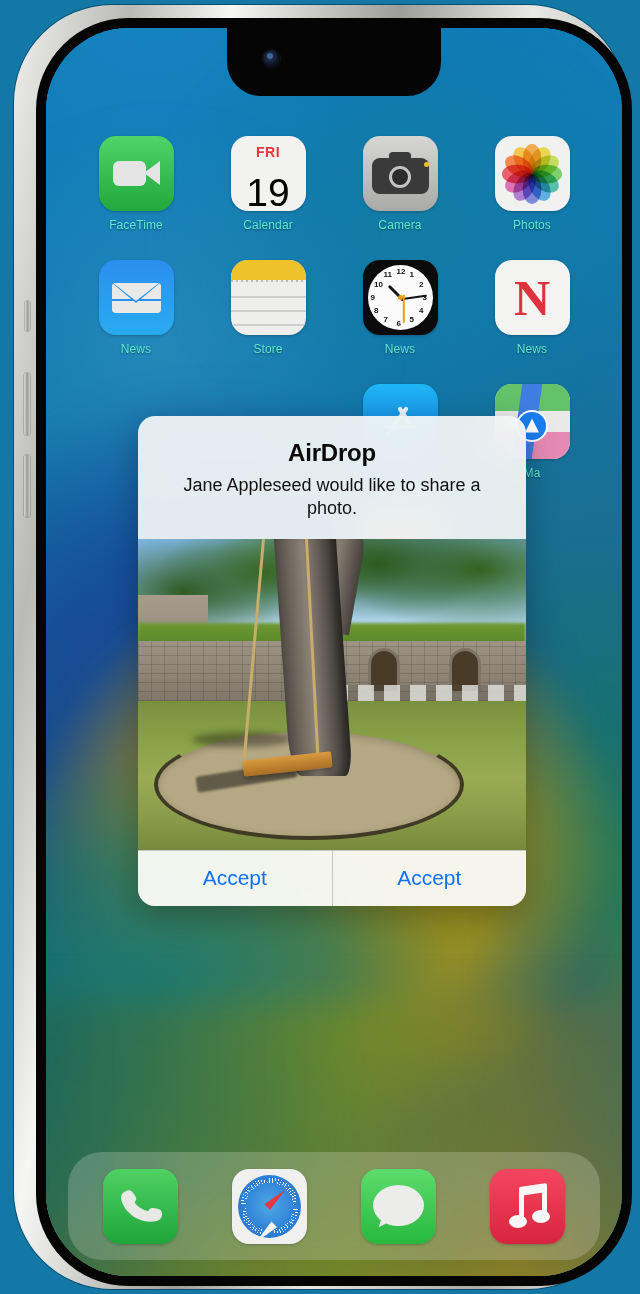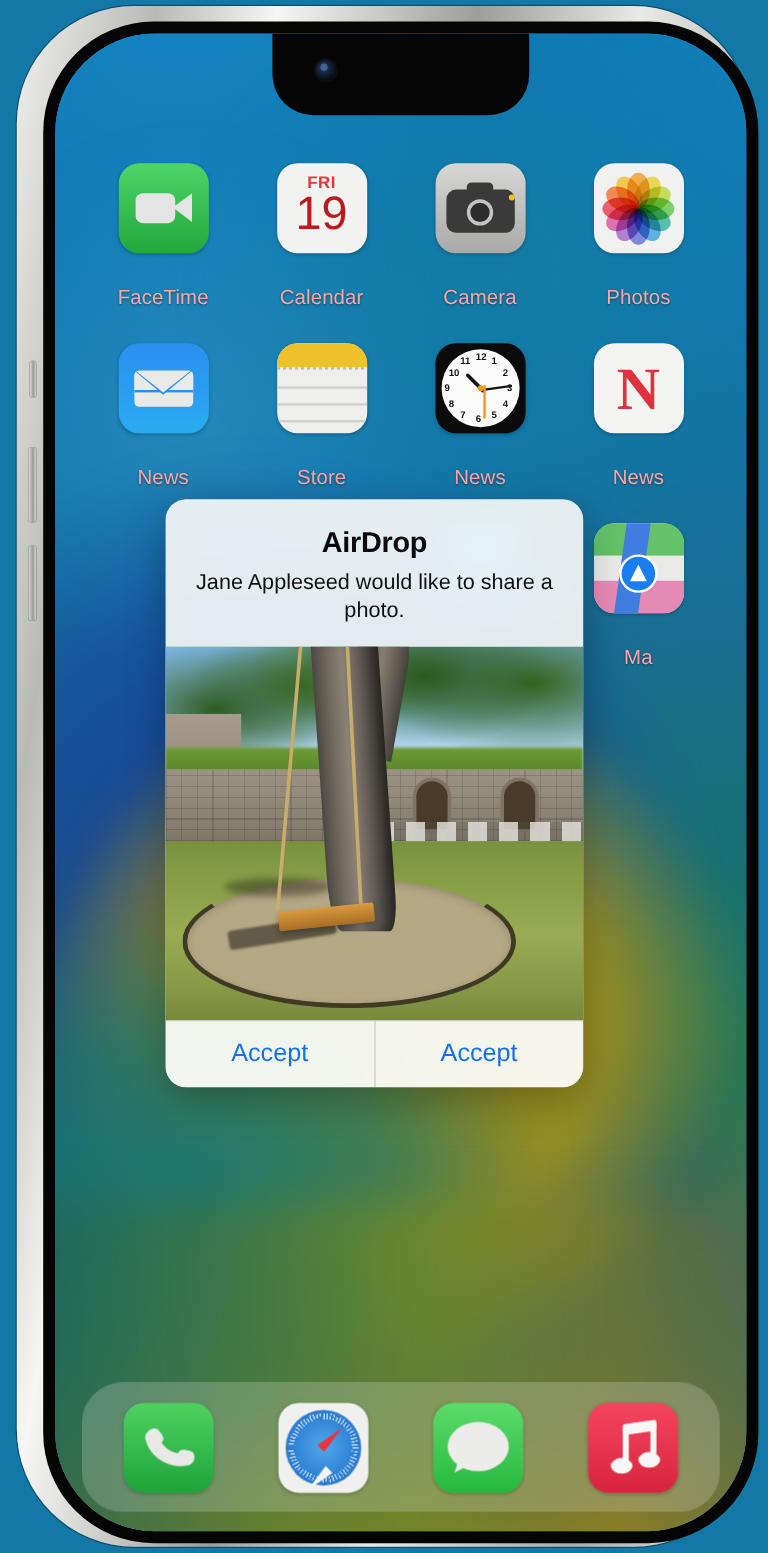--- a/index.html
+++ b/index.html
@@ -95,33 +95,33 @@
     background:#fff; border-radius:0 2px 2px 0; opacity:.8; }
   .batt i{ position:absolute; left:1.5px; top:1.5px; bottom:1.5px; width:22px; background:#fff; border-radius:2.5px; }
 
   
   .grid{ position:absolute; left:0; right:0; top:108px; z-index:10;
     display:grid; grid-template-columns:repeat(4,1fr); row-gap:28px;
     padding:0 24px; }
   .app{ display:flex; flex-direction:column; align-items:center; gap:7px; }
   .ic{ width:75px; height:75px; border-radius:17px; position:relative; overflow:hidden;
        box-shadow:0 1px 3px rgba(0,0,0,.22); }
-  .lbl{ font-size:17px; color:#fca5a5; text-shadow:0 1px 2px rgba(0,0,0,.45); letter-spacing:.1px;margin-top:20px; }
+  .lbl{ font-size:12px; color:#5eead4; text-shadow:0 1px 2px rgba(0,0,0,.45); letter-spacing:.1px; }
 
   
   .ic-facetime{ background:linear-gradient(180deg,#4cd568,#22a83c); }
   .ft-cam{ position:absolute; left:14px; top:25px; width:33px; height:25px;
     background:#e4e4e4; border-radius:6px; }
   .ft-tri{ position:absolute; left:45px; top:25px; width:0; height:0;
     border-top:12.5px solid transparent; border-bottom:12.5px solid transparent;
     border-right:16px solid #e4e4e4; }
   
   .ic-cal{ background:#f2f2f0; display:flex; flex-direction:column; align-items:center; }
   .cal-d{ color:#e8343a; font-size:14px; font-weight:700; margin-top:8px; letter-spacing:.5px; }
-  .cal-n{ color:#b91c1c; font-size:39px; font-weight:300; line-height:.95; margin-top:0; }
+  .cal-n{ color:#000000; font-size:39px; font-weight:300; line-height:.95; margin-top:14px; }
   
   .ic-photos{ background:#f1f1ef; }
   .pw{ position:absolute; left:50%; top:50%; width:62px; height:62px; transform:translate(-50%,-50%); }
   .pw span{ position:absolute; left:50%; top:50%; width:19px; height:30px; border-radius:50%;
     transform-origin:50% 100%; opacity:.88; mix-blend-mode:multiply; }
   
   .ic-cam{ background:linear-gradient(180deg,#d6d6d4,#a9a9a7); }
   .cam-body{ position:absolute; left:9px; top:22px; width:57px; height:36px; background:#3a3a3a; border-radius:8px; }
   .cam-bump{ position:absolute; left:26px; top:16px; width:22px; height:9px; background:#3a3a3a; border-radius:4px 4px 0 0; }
   .cam-lens{ position:absolute; left:26px; top:30px; width:22px; height:22px; border-radius:50%;
@@ -232,21 +232,21 @@
   
   .ic-music{ background:linear-gradient(180deg,#f5455f,#d8253f); }
   .note-bar{ position:absolute; left:29px; top:19px; width:5px; height:34px; background:#f7f7f5; border-radius:2px; }
   .note-bar2{ position:absolute; left:52px; top:16px; width:5px; height:32px; background:#f7f7f5; border-radius:2px; }
   .note-beam{ position:absolute; left:29px; top:16px; width:28px; height:9px; background:#f7f7f5;
     border-radius:2px; transform:skewY(-8deg); }
   .note-h1{ position:absolute; left:19px; top:46px; width:18px; height:13px; border-radius:50%; background:#f7f7f5; }
   .note-h2{ position:absolute; left:42px; top:41px; width:18px; height:13px; border-radius:50%; background:#f7f7f5; }
 
   
-  .dialog{ position:absolute; left:92px; top:388px; width:348px; z-index:30;
+  .dialog{ position:absolute; left:92px; top:388px; width:388px; z-index:30;
     border-radius:17px; overflow:hidden;
     background:rgba(247,247,244,.92); backdrop-filter:blur(22px) saturate(1.4);
     box-shadow:0 10px 32px rgba(0,0,0,.28); }
   .dg-head{ padding:23px 18px 18px; text-align:center; }
   .dg-title{ font-size:24px; font-weight:700; color:#0a0a0a; letter-spacing:-.2px; }
   .dg-sub{ margin-top:7px; font-size:18px; line-height:1.3; color:#111; }
   .dg-photo{ position:relative; width:100%; height:311px; overflow:hidden; background:#6b8b4a; }
   .dg-actions{ display:flex; height:56px; border-top:.5px solid rgba(0,0,0,.18);
     background:rgba(250,250,246,.55); }
   .dg-btn{ flex:1; display:flex; align-items:center; justify-content:center;

